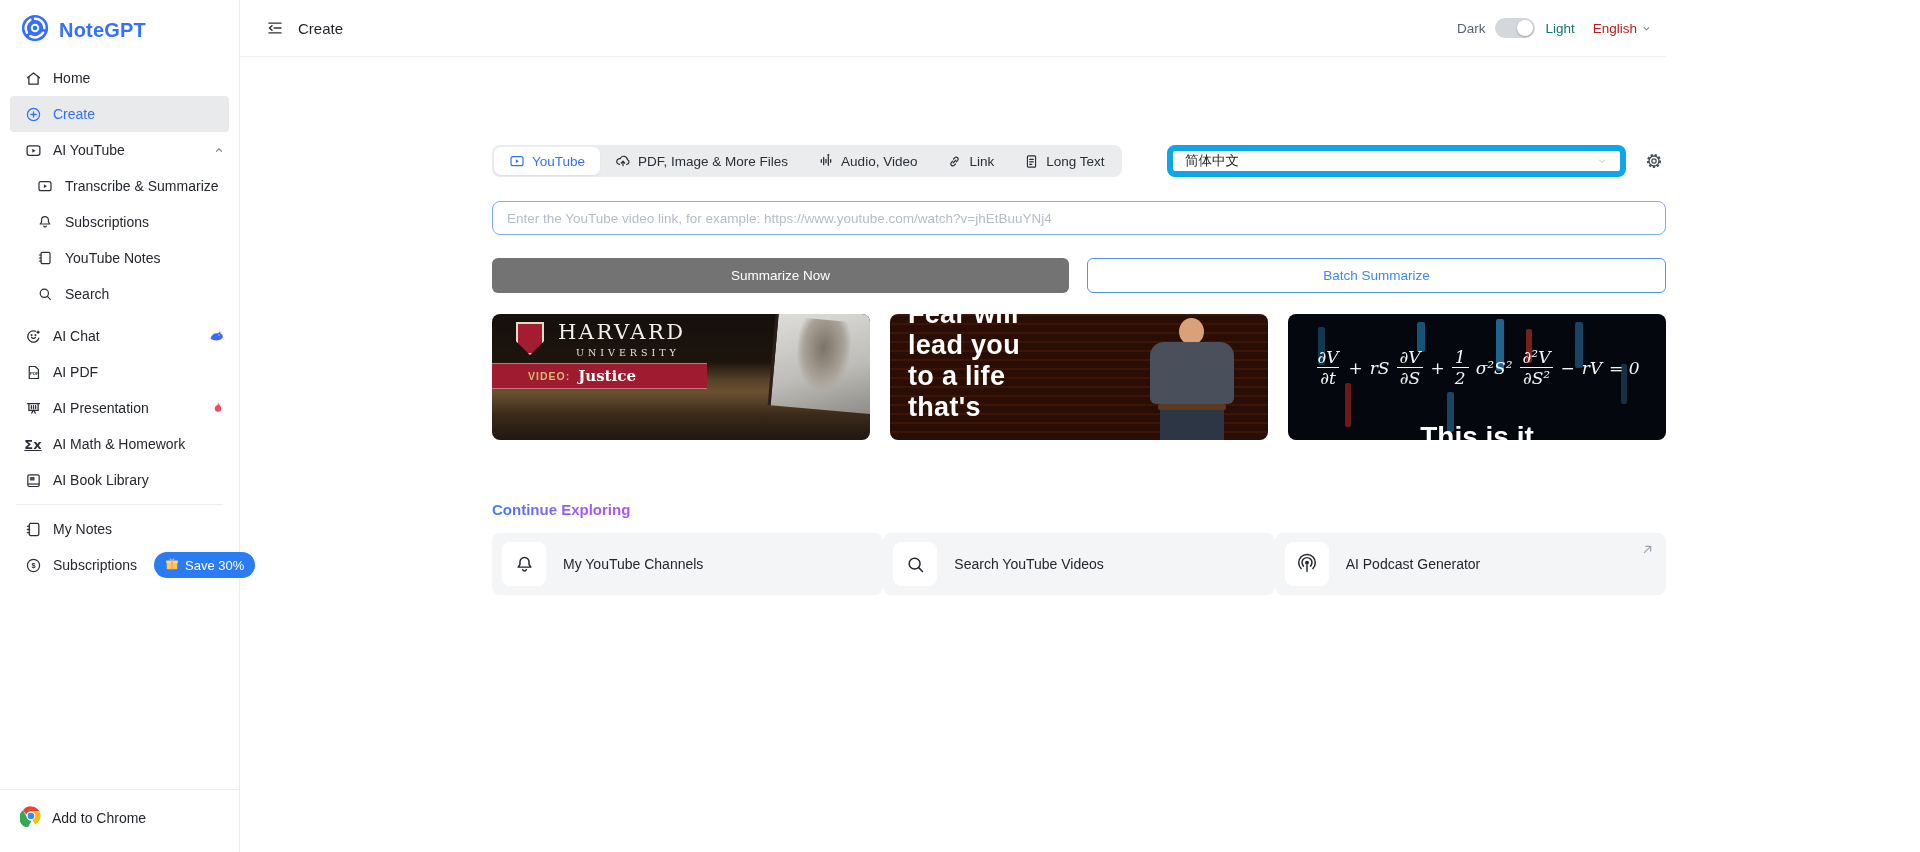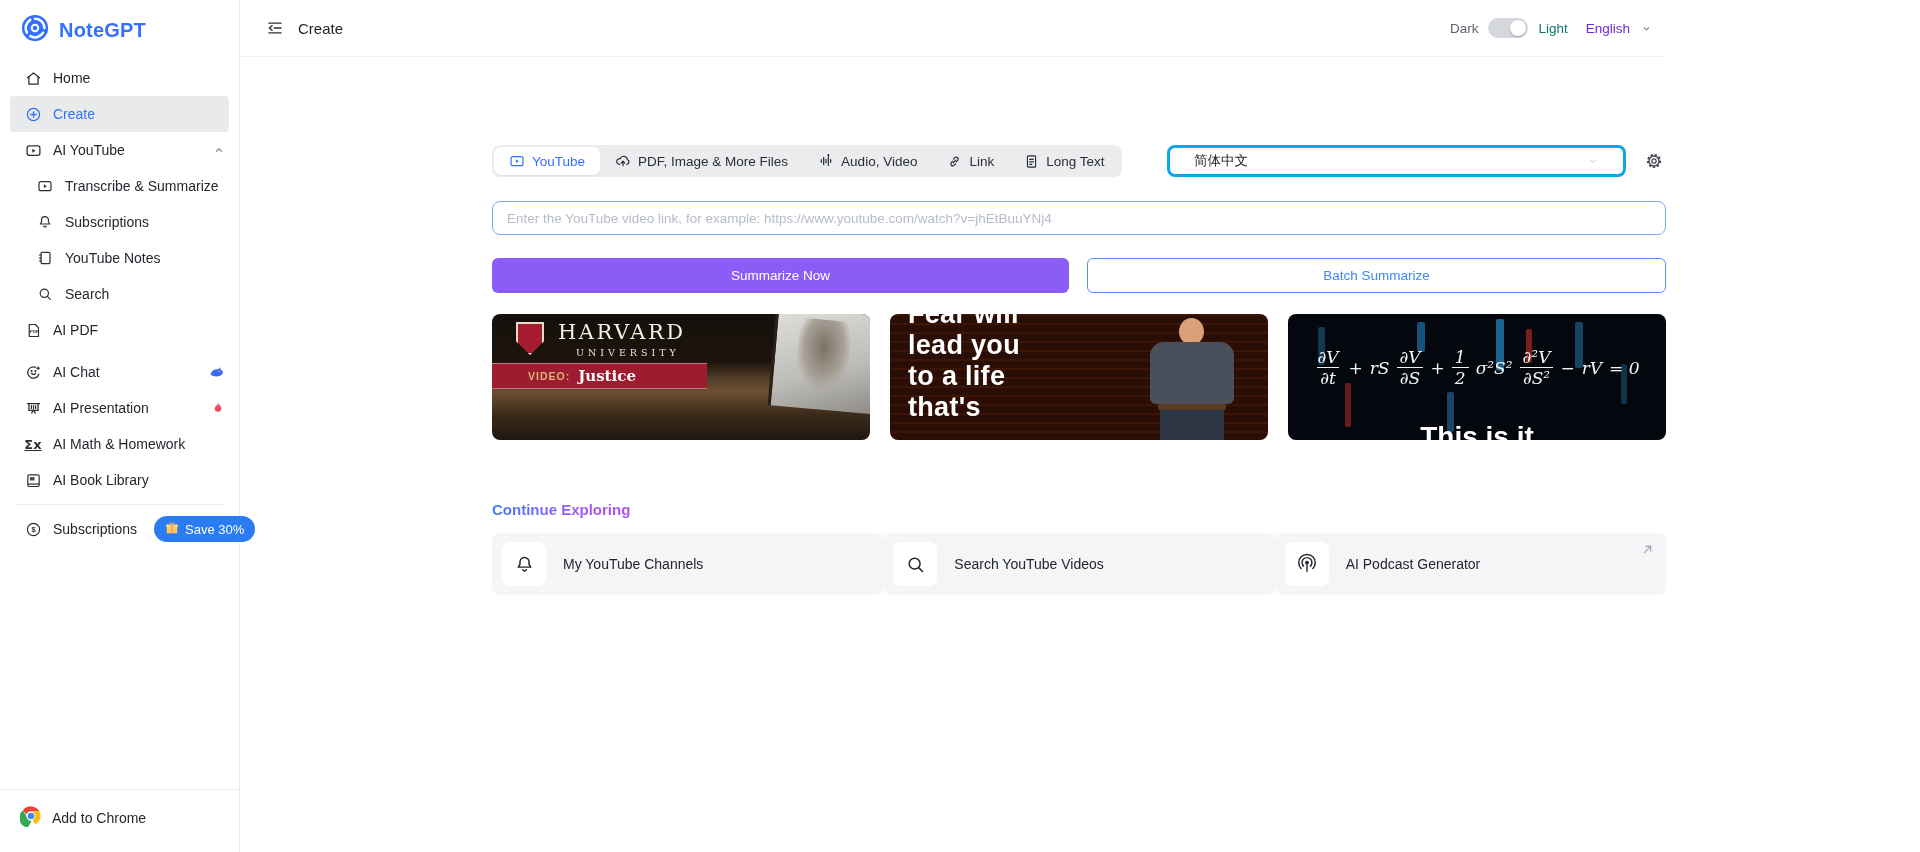--- a/index.html
+++ b/index.html
@@ -33,49 +33,49 @@
   .topbar { height:57px; display:flex; align-items:center; justify-content:space-between;
     padding:0 14px 0 26px; border-bottom:1px solid #f2f2f4; background:#fff; }
   .topbar-left { display:flex; align-items:center; gap:14px; }
   .topbar-title { font-size:15px; font-weight:500; color:#1f2329; }
   .topbar-right { display:flex; align-items:center; gap:10px;justify-content:center; }
   .theme-label-dark { font-size:13.5px; color:#5c6270; }
   .theme-label-light { font-size:13.5px; color:#0f766e; }
   .toggle { width:40px; height:20px; border-radius:10px; background:#d4d7db; position:relative; cursor:pointer; }
   .toggle .knob { position:absolute; top:2px; right:2px; width:16px; height:16px; border-radius:50%;
     background:#fff; box-shadow:0 1px 2px rgba(0,0,0,.25); }
-  .lang-switch { display:flex; align-items:center; gap:11px; font-size:13.5px; color:#6d28d9;
+  .lang-switch { display:flex; align-items:center; gap:4px; font-size:13.5px; color:#b91c1c;
     margin-left:8px; cursor:pointer; }
 
   
   .main { flex:1; background:#fff; overflow:hidden; }
   .content { width:1174px; margin-left:252px; }
   .row-tabs { margin-top:88px; display:flex; align-items:center; justify-content:space-between; }
   .tabbar { display:inline-flex; align-items:center; background:#ebecee; border-radius:8px;
     padding:2px; height:32px; }
   .tab { display:flex; align-items:center; gap:7px; height:28px; padding:0 15px;
     font-size:13.5px; color:#2a2e36; border-radius:7px; cursor:pointer; white-space:nowrap; }
   .tab .ic { display:flex; align-items:center; color:#2a2e36; }
   .tab.active { background:#fff; color:#3370ff; box-shadow:0 1px 2px rgba(0,0,0,.06); font-weight:500; }
   .tab.active .ic { color:#3370ff; }
   .right-tools { display:flex; align-items:center; gap:16px; }
-  .lang-select { width:459px; height:32px; border:3px solid #0ea5e9; border-radius:8px;
-    display:flex; align-items:center; justify-content:space-between; padding:0 24px;
+  .lang-select { width:459px; height:32px; border:6px solid #0ea5e9; border-radius:8px;
+    display:flex; align-items:center; justify-content:space-between; padding:0 12px;
     font-size:13.5px; color:#23262d; cursor:pointer; background:#fff; }
   .gear-btn { display:flex; align-items:center; justify-content:center; width:24px; height:24px;
     color:#4a4f58; cursor:pointer; }
 
   .url-input { margin-top:24px; width:100%; height:34px; border:1px solid #7fa9f7; border-radius:8px;
     padding:0 14px; font-size:13.5px; color:#1f2329; outline:none; background:#fff; }
   .url-input::placeholder { color:#b6bcc6; }
 
   .row-actions { margin-top:23px; display:flex; gap:18px; }
   .btn { flex:1; height:35px; border-radius:6px; font-size:13.5px; display:flex;
     align-items:center; justify-content:center; cursor:pointer; font-family:inherit; }
-  .btn-primary { background:#8b5cf6; color:#fff; border:none; }
+  .btn-primary { background:#737373; color:#fff; border:none; }
   .btn-outline { background:#fff; color:#3f87f5; border:1px solid #4f94f6; }
 
   
   .row-thumbs { margin-top:21px; display:flex; gap:20px; }
   .thumb { flex:1; height:126px; border-radius:8px; overflow:hidden; position:relative; cursor:pointer; }
 
   .t-harvard { background:linear-gradient(180deg,#15100c 0%,#1d140d 38%,#55402a 52%,#6b5132 62%,#3a2a1a 80%,#201710 100%); }
   .h-shield { position:absolute; left:24px; top:8px; width:28px; height:33px; background:#a51c30;
     border:2px solid #e5dcc7; clip-path:polygon(0 0,100% 0,100% 58%,50% 100%,0 58%); }
   .h-title { position:absolute; left:66px; top:6px; font-family:"DejaVu Serif", serif;
@@ -222,30 +222,20 @@
       <div class="nav-item sub">
         <span class="ic">
           <svg width="16" height="16" viewBox="0 0 24 24" fill="none" stroke="currentColor" stroke-width="1.8" stroke-linecap="round">
               <circle cx="11" cy="11" r="6.2"></circle>
               <path d="M15.6 15.6 20 20"></path>
             </svg>
         </span>
         <span>Search</span>
       </div>
 
-      <div class="nav-item">
-        <span class="ic">
-          <svg width="17" height="17" viewBox="0 0 24 24" fill="none" stroke="currentColor" stroke-width="1.7" stroke-linejoin="round">
-              <path d="M6 3.5h8.5L19 8v12.5H6Z"></path>
-              <text x="7.2" y="15.5" font-size="6" font-family="Liberation Sans" stroke="none" fill="currentColor" font-weight="700">PDF</text>
-            </svg>
-        </span>
-        <span>AI PDF</span>
-      </div>
-
       <div class="nav-item group-gap">
         <span class="ic">
           <svg width="17" height="17" viewBox="0 0 24 24" fill="none" stroke="currentColor" stroke-width="1.8" stroke-linecap="round">
               <path d="M19.5 14.5A8 8 0 1 1 15 4.6"></path>
               <path d="M9.2 13.2a3.3 3.3 0 0 0 5.6 0"></path>
               <path d="M18.5 4.5v3M17 6h3"></path>
               <circle cx="9.3" cy="10" r=".6" fill="currentColor"></circle>
               <circle cx="14.7" cy="10" r=".6" fill="currentColor"></circle>
             </svg>
         </span>
@@ -253,20 +243,30 @@
         <span class="spacer-right">
           <svg width="17" height="17" viewBox="0 0 24 24">
               <path d="M3.5 14.5c1.5-5.5 6.5-8 11-7l2.5-3 1 3.5c2 .8 3.2 2.3 3 4.2-.3 2.7-3.5 5-8.5 5.3-4 .2-7.5-1-9-3Z" fill="#3b6bf0"></path>
               <circle cx="15.5" cy="10" r=".9" fill="#fff"></circle>
             </svg>
         </span>
       </div>
 
       <div class="nav-item">
         <span class="ic">
+          <svg width="17" height="17" viewBox="0 0 24 24" fill="none" stroke="currentColor" stroke-width="1.7" stroke-linejoin="round">
+              <path d="M6 3.5h8.5L19 8v12.5H6Z"></path>
+              <text x="7.2" y="15.5" font-size="6" font-family="Liberation Sans" stroke="none" fill="currentColor" font-weight="700">PDF</text>
+            </svg>
+        </span>
+        <span>AI PDF</span>
+      </div>
+
+      <div class="nav-item">
+        <span class="ic">
           <svg width="17" height="17" viewBox="0 0 24 24" fill="none" stroke="currentColor" stroke-width="1.8" stroke-linecap="round">
               <path d="M3.5 5h17"></path>
               <path d="M5.5 5v9.5h13V5"></path>
               <path d="M9 8v4M12 8v4M15 8v4"></path>
               <path d="M9.5 18.5 11.5 14.5M14.5 18.5 12.5 14.5"></path>
             </svg>
         </span>
         <span>AI Presentation</span>
         <span class="spacer-right">
           <svg width="14" height="16" viewBox="0 0 24 24">
@@ -287,20 +287,29 @@
               <rect x="4" y="4" width="16" height="16.5" rx="2"></rect>
               <rect x="7" y="7" width="6.5" height="5" rx=".8" fill="currentColor" stroke="none" opacity=".85"></rect>
               <path d="M4 17h16"></path>
             </svg>
         </span>
         <span>AI Book Library</span>
       </div>
 
       <div class="side-divider"></div>
 
+      <div class="nav-item">
+        <span class="ic">
+          <svg width="17" height="17" viewBox="0 0 24 24" fill="none" stroke="currentColor" stroke-width="1.8" stroke-linecap="round">
+              <rect x="6" y="3.5" width="13.5" height="17" rx="2"></rect>
+              <path d="M3.5 7.5h3M3.5 12h3M3.5 16.5h3"></path>
+            </svg>
+        </span>
+        <span>My Notes</span>
+      </div>
 
       <div class="nav-item">
         <span class="ic">
           <svg width="17" height="17" viewBox="0 0 24 24" fill="none" stroke="currentColor" stroke-width="1.7">
               <circle cx="12" cy="12" r="8.6"></circle>
               <text x="9" y="16" font-size="10.5" font-family="Liberation Sans" stroke="none" fill="currentColor" font-weight="700">$</text>
             </svg>
         </span>
         <span>Subscriptions</span>
         <span class="badge">

